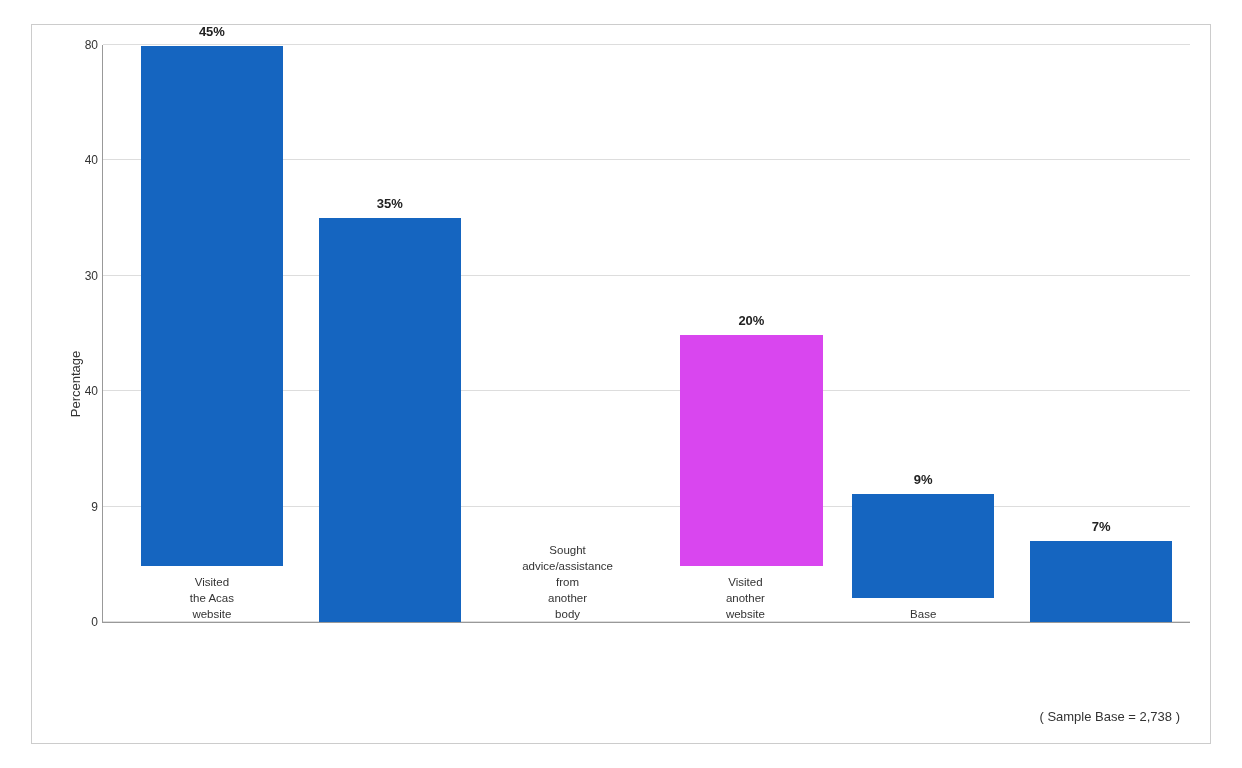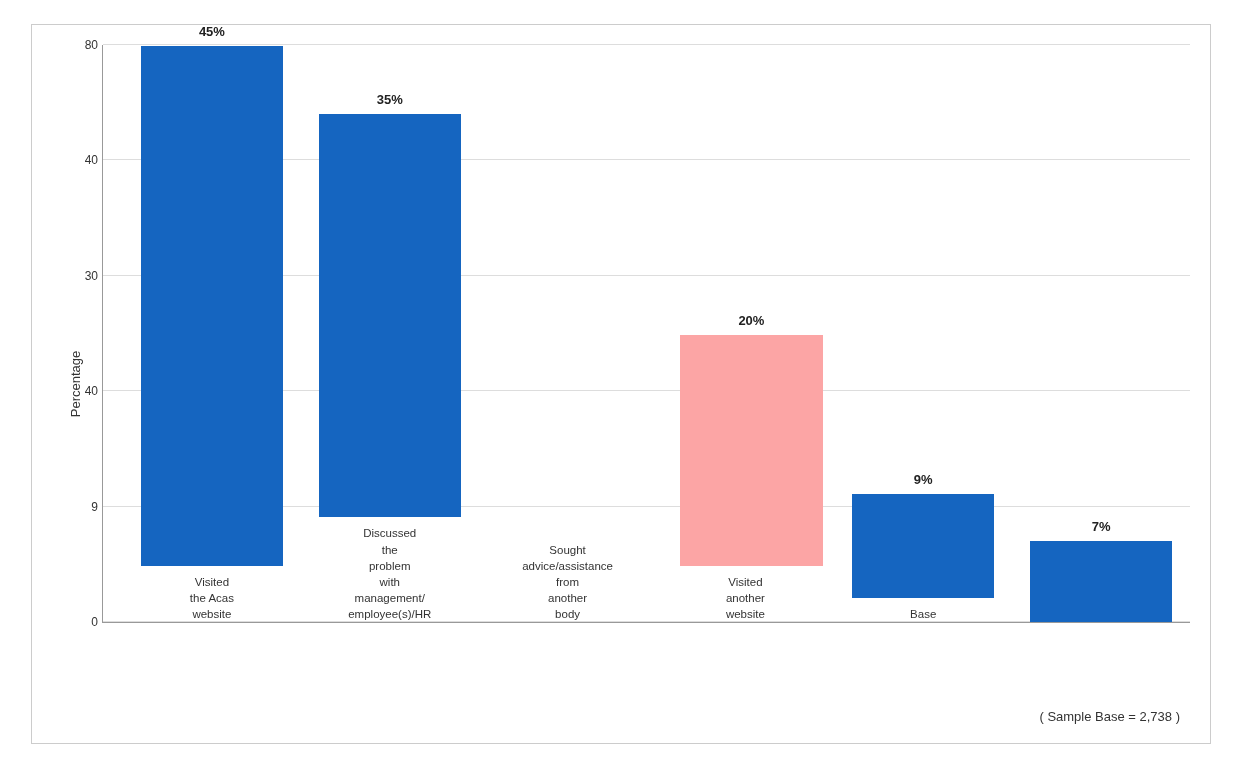--- a/index.html
+++ b/index.html
@@ -132,27 +132,26 @@
         <div class="bar-group">
           <div class="bar" style="height: 90%; background: rgb(21, 101, 192);">
             <span class="bar-label">45%</span>
           </div>
           <div class="x-label">Visited<br>the Acas<br>website</div>
         </div>
         <div class="bar-group">
           <div class="bar" style="height: 70%; background: rgb(21, 101, 192);">
             <span class="bar-label">35%</span>
           </div>
-          <div class="x-label">Discussed<br>the<br>problem<br>with<br>management/<br>employee(s)/HR</div>
         </div>
         <div class="bar-group">
           <div class="x-label">Sought<br>advice/assistance<br>from<br>another<br>body</div>
         </div>
         <div class="bar-group">
-          <div class="bar" style="height: 40%; background: #fca5a5; margin-left: 12px;">
+          <div class="bar" style="height: 40%; background: #d946ef; margin-left: 12px;">
             <span class="bar-label">20%</span>
           </div>
           <div class="x-label">Visited<br>another<br>website</div>
         </div>
         <div class="bar-group">
           <div class="bar" style="height: 18%; background: rgb(21, 101, 192);">
             <span class="bar-label">9%</span>
           </div>
           <div class="x-label">Base</div>
         </div>

